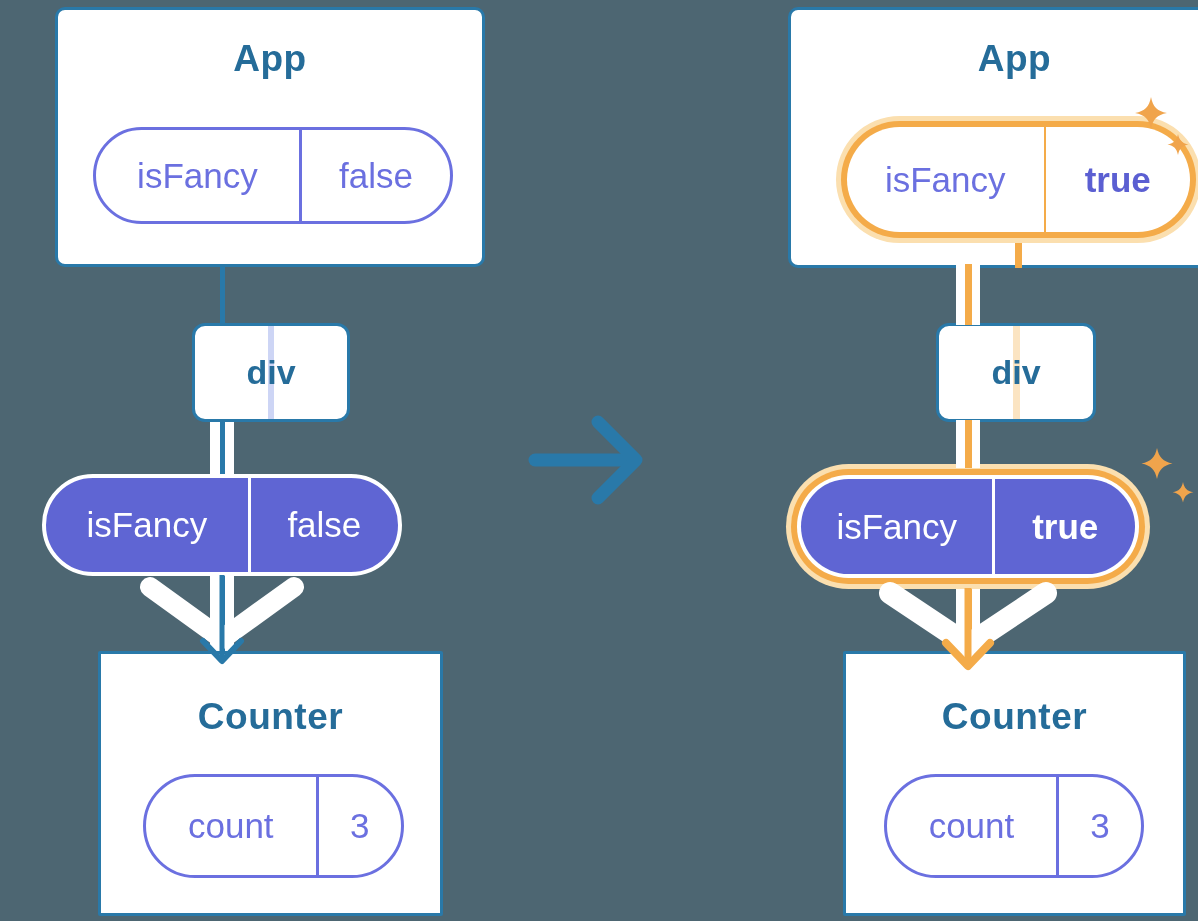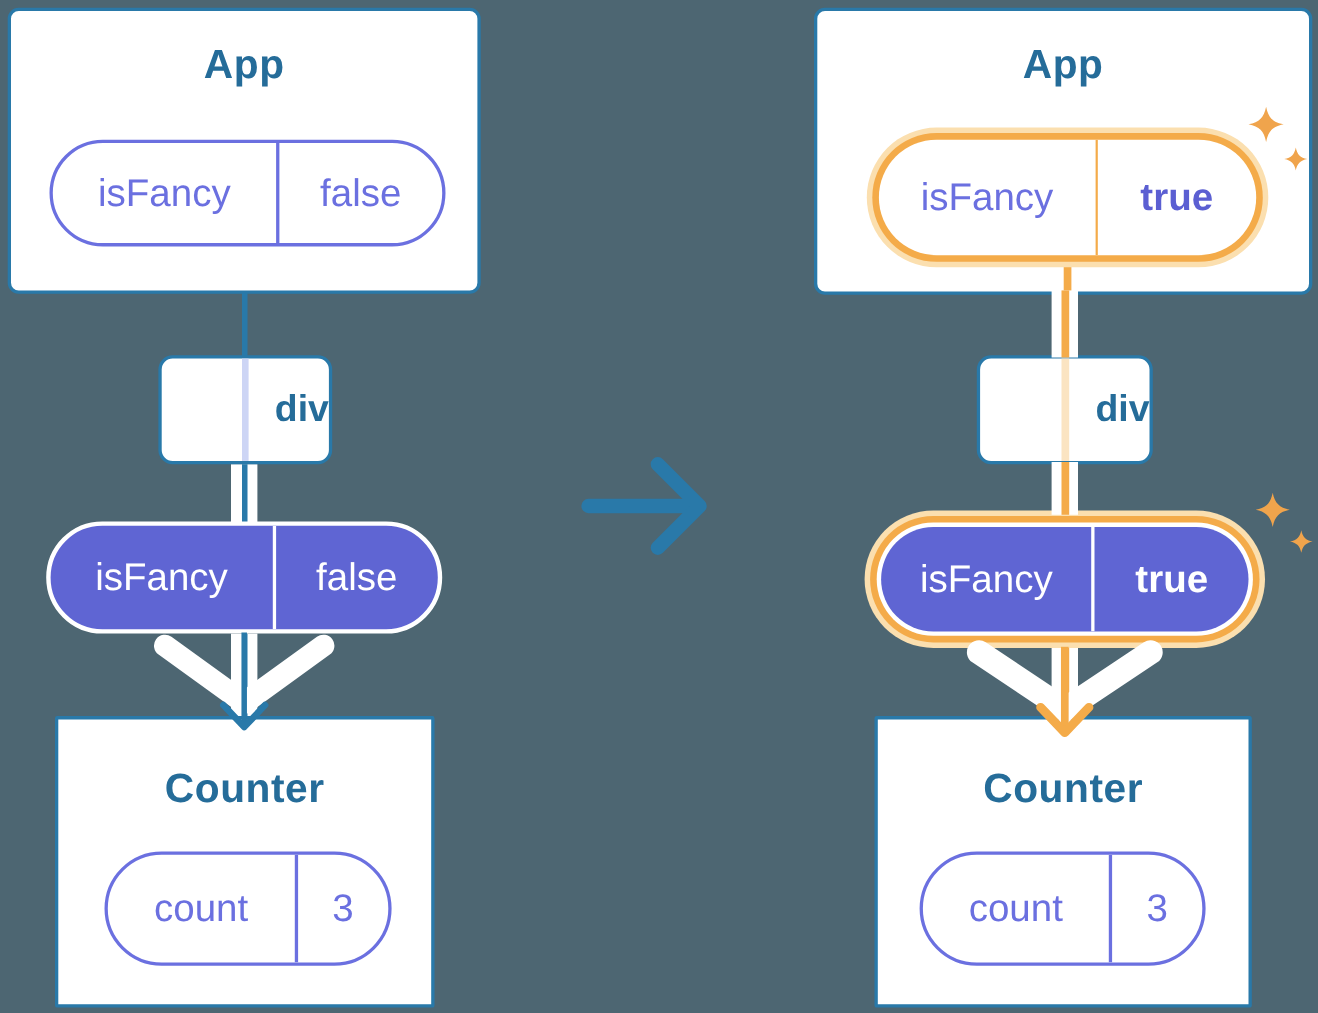--- a/index.html
+++ b/index.html
@@ -1,21 +1,21 @@
 <!DOCTYPE html>
 <html><head>
 <meta charset="utf-8">
 <style>
   html,body{margin:0;padding:0;background:#4D6672;}
   #canvas{
     position:relative;width:1198px;height:921px;background:#4D6672;overflow:hidden;
     font-family:"Liberation Sans",sans-serif;
   }
   .card{
-    position:absolute;background:#fff;border:3px solid #2979A9;box-sizing:border-box;
+    position:absolute;background:#fff;border:3px solid #2979A9;box-sizing:border-box;margin-left:48px;
   }
   .app-card{border-radius:10px;}
   .div-card{border-radius:13px;}
   .counter-card{border-radius:2px;z-index:3;}
   .title{
     color:#256C99;font-weight:bold;font-size:37px;text-align:center;letter-spacing:.5px;
   }
   
   .opill{
     position:absolute;box-sizing:border-box;border:3px solid #6B70E0;border-radius:60px;
@@ -56,21 +56,21 @@
   .fancy-purple-pill .seg.val{flex:1;font-weight:bold;}
   
   .line{position:absolute;}
   .casing{position:absolute;background:#fff;}
   .casing .core{position:absolute;top:0;bottom:0;}
   .core.teal{left:9.5px;width:5px;background:#2979A9;}
   .core.orange{left:8.5px;width:7px;background:#F4AB49;}
   .inner-line{position:absolute;top:0;bottom:0;}
   .div-label{
     position:relative;z-index:2;color:#256C99;font-weight:bold;font-size:34px;
-    text-align:right;line-height:92px;border-radius:14px;
+    text-align:center;line-height:92px;border-radius:14px;
   }
   svg{position:absolute;overflow:visible;}
 </style>
 </head>
 <body>
 
 <div id="canvas">
 
   <div>
 

